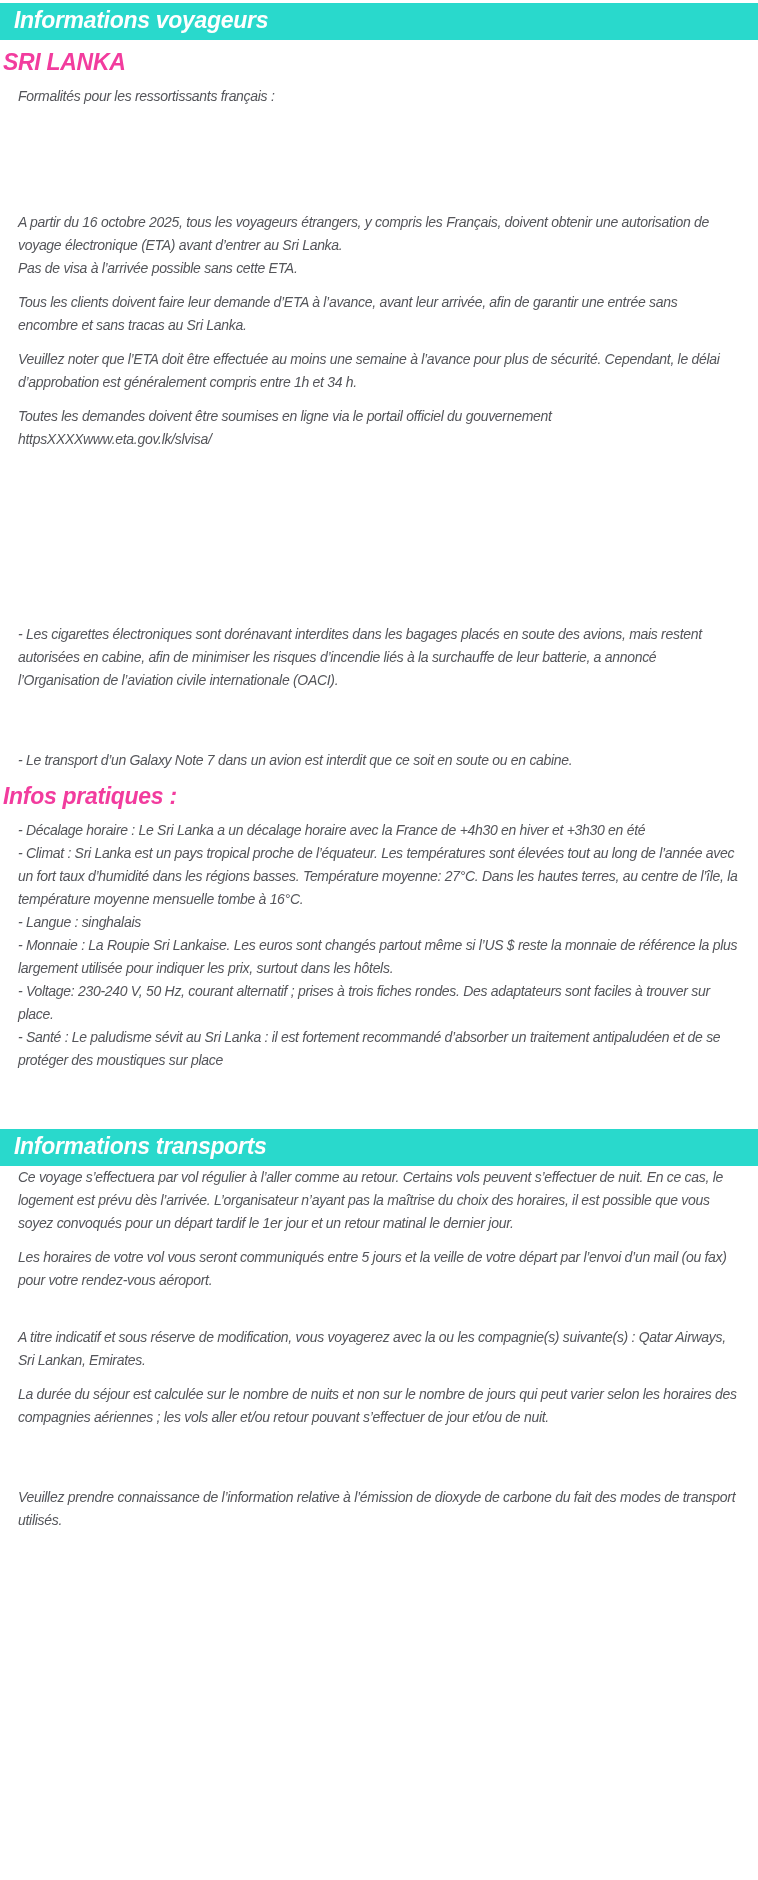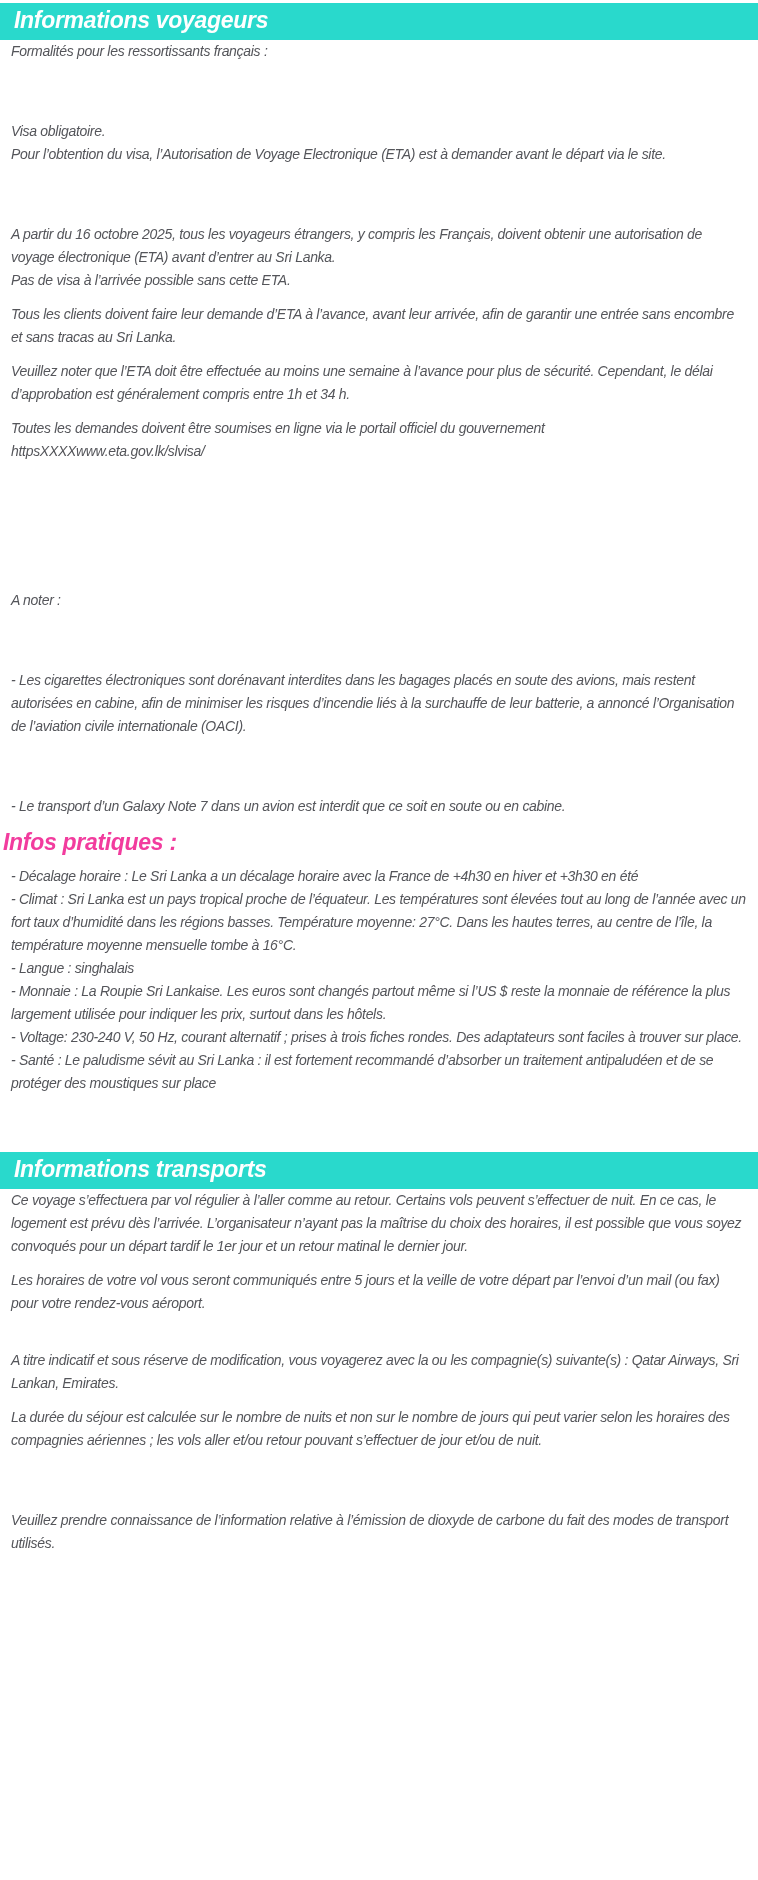--- a/index.html
+++ b/index.html
@@ -34,48 +34,46 @@
     padding: 0 3px;
     letter-spacing: -0.3px;
   }
   .para {
     color: var(--body, #54555a);
     font-style: italic;
     font-size: 14px;
     line-height: 23px;
     letter-spacing: -0.3px;
     margin: 0 0 11px 0;
-    padding: 0 11px;
+    padding: 0 18px;
     white-space: pre-line;
   }
   .gap { width: 100%; }
   .gap-1 { height: 23px; }
   .gap-2 { height: 46px; }
 </style>
 </head>
 <body style="--teal: #29d9cc; --pink: #f23c9e; --body: #54555a;">
 
 <main id="doc-root">
     <div class="bar">Informations voyageurs</div>
+    <div class="heading">SRI LANKA</div>
     <div class="para">Formalités pour les ressortissants français :</div>
     <div class="gap gap-1"></div>
     <div class="gap gap-1"></div>
-    <div class="para">Visa obligatoire.
-Pour l’obtention du visa, l’Autorisation de Voyage Electronique (ETA) est à demander avant le départ via le site.</div>
     <div class="gap gap-2"></div>
     <div class="para">A partir du 16 octobre 2025, tous les voyageurs étrangers, y compris les Français, doivent obtenir une autorisation de voyage électronique (ETA) avant d’entrer au Sri Lanka.
 Pas de visa à l’arrivée possible sans cette ETA.</div>
     <div class="para">Tous les clients doivent faire leur demande d’ETA à l’avance, avant leur arrivée, afin de garantir une entrée sans encombre et sans tracas au Sri Lanka.</div>
     <div class="para">Veuillez noter que l’ETA doit être effectuée au moins une semaine à l’avance pour plus de sécurité. Cependant, le délai d’approbation est généralement compris entre 1h et 34 h.</div>
     <div class="para">Toutes les demandes doivent être soumises en ligne via le portail officiel du gouvernement
 httpsXXXXwww.eta.gov.lk/slvisa/</div>
     <div class="gap gap-2"></div>
     <div class="gap gap-1"></div>
     <div class="gap gap-2"></div>
-    <div class="para">A noter :</div>
     <div class="gap gap-2"></div>
     <div class="para">- Les cigarettes électroniques sont dorénavant interdites dans les bagages placés en soute des avions, mais restent autorisées en cabine, afin de minimiser les risques d’incendie liés à la surchauffe de leur batterie, a annoncé l’Organisation de l’aviation civile internationale (OACI).</div>
     <div class="gap gap-2"></div>
     <div class="para">- Le transport d’un Galaxy Note 7 dans un avion est interdit que ce soit en soute ou en cabine.</div>
     <div class="heading">Infos pratiques :</div>
     <div class="para">- Décalage horaire : Le Sri Lanka a un décalage horaire avec la France de +4h30 en hiver et +3h30 en été
 - Climat : Sri Lanka est un pays tropical proche de l’équateur. Les températures sont élevées tout au long de l’année avec un fort taux d’humidité dans les régions basses. Température moyenne: 27°C. Dans les hautes terres, au centre de l’île, la température moyenne mensuelle tombe à 16°C.
 - Langue : singhalais
 - Monnaie : La Roupie Sri Lankaise. Les euros sont changés partout même si l’US $ reste la monnaie de référence la plus largement utilisée pour indiquer les prix, surtout dans les hôtels.
 - Voltage: 230-240 V, 50 Hz, courant alternatif ; prises à trois fiches rondes. Des adaptateurs sont faciles à trouver sur place.

